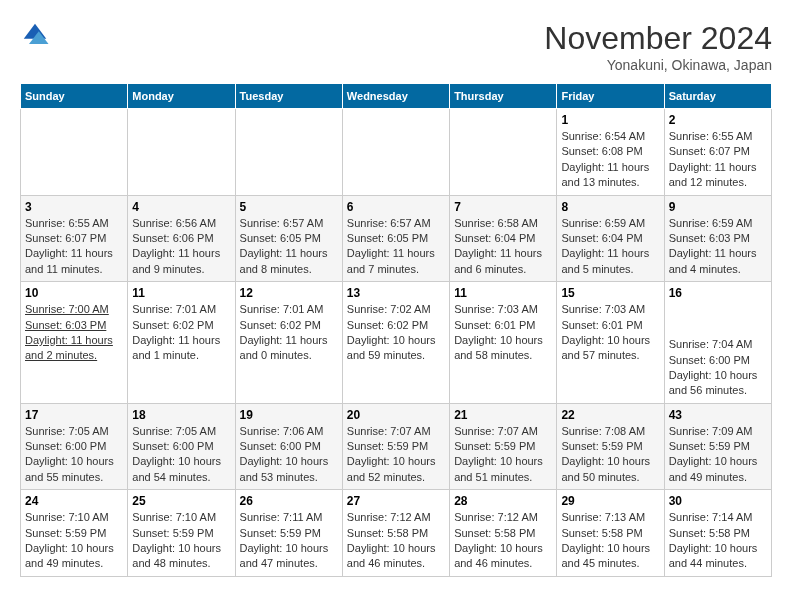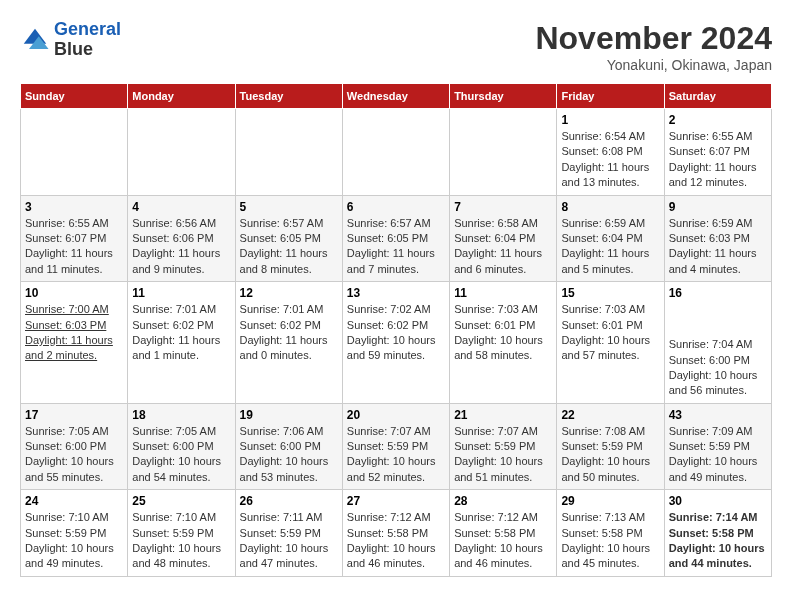--- a/index.html
+++ b/index.html
@@ -32,34 +32,34 @@
     .logo-icon {
       width: 30px;
       height: 30px;
       margin-right: 4px;
     }
     .title-block {
       text-align: right;
     }
     .month-title {
       font-size: 32px;
-      font-weight: bold;
+      font-weight: normal;
       color: #333;
     }
     .location {
       font-size: 14px;
       color: #555;
     }
     table {
       width: 100%;
       border-collapse: collapse;
       font-size: 10px;
     }
     thead tr th {
-      background-color: #b91c1c;
+      background-color: #0369a1;
       color: #fff;
       padding: 6px 4px;
       text-align: left;
       font-size: 11px;
       font-weight: bold;
       border: 1px solid #fff;
     }
     tbody tr td {
       border: 1px solid #ccc;
       padding: 4px;
@@ -89,24 +89,20 @@
 </head>
 <body>
 
 <div class="header">
   <div class="logo">
     <svg class="logo-icon" viewBox="0 0 40 40">
       <rect width="40" height="40" fill="white"></rect>
       <polygon points="20,5 35,25 5,25" fill="#1a5fb4"></polygon>
       <polygon points="25,15 38,32 12,32" fill="#4a9fd4"></polygon>
     </svg>
-    <div class="logo-text">
-      <div><span>General</span></div>
-      <div>Blue</div>
-    </div>
   </div>
   <div class="title-block">
     <div class="month-title">November 2024</div>
     <div class="location">Yonakuni, Okinawa, Japan</div>
   </div>
 </div>
 
 <table>
   <thead>
     <tr>
@@ -332,20 +328,20 @@
         </td>
         <td>
           <span class="day-num">29</span>
           <div class="day-info" style="white-space: pre-line;">Sunrise: 7:13 AM
 Sunset: 5:58 PM
 Daylight: 10 hours
 and 45 minutes.</div>
         </td>
         <td>
           <span class="day-num">30</span>
-          <div class="day-info" style="white-space: pre-line; font-weight: bold;">Sunrise: 7:14 AM
+          <div class="day-info" style="white-space: pre-line;">Sunrise: 7:14 AM
 Sunset: 5:58 PM
 Daylight: 10 hours
 and 44 minutes.</div>
         </td>
       </tr>
     </tbody>
 </table>
 
 </body></html>

